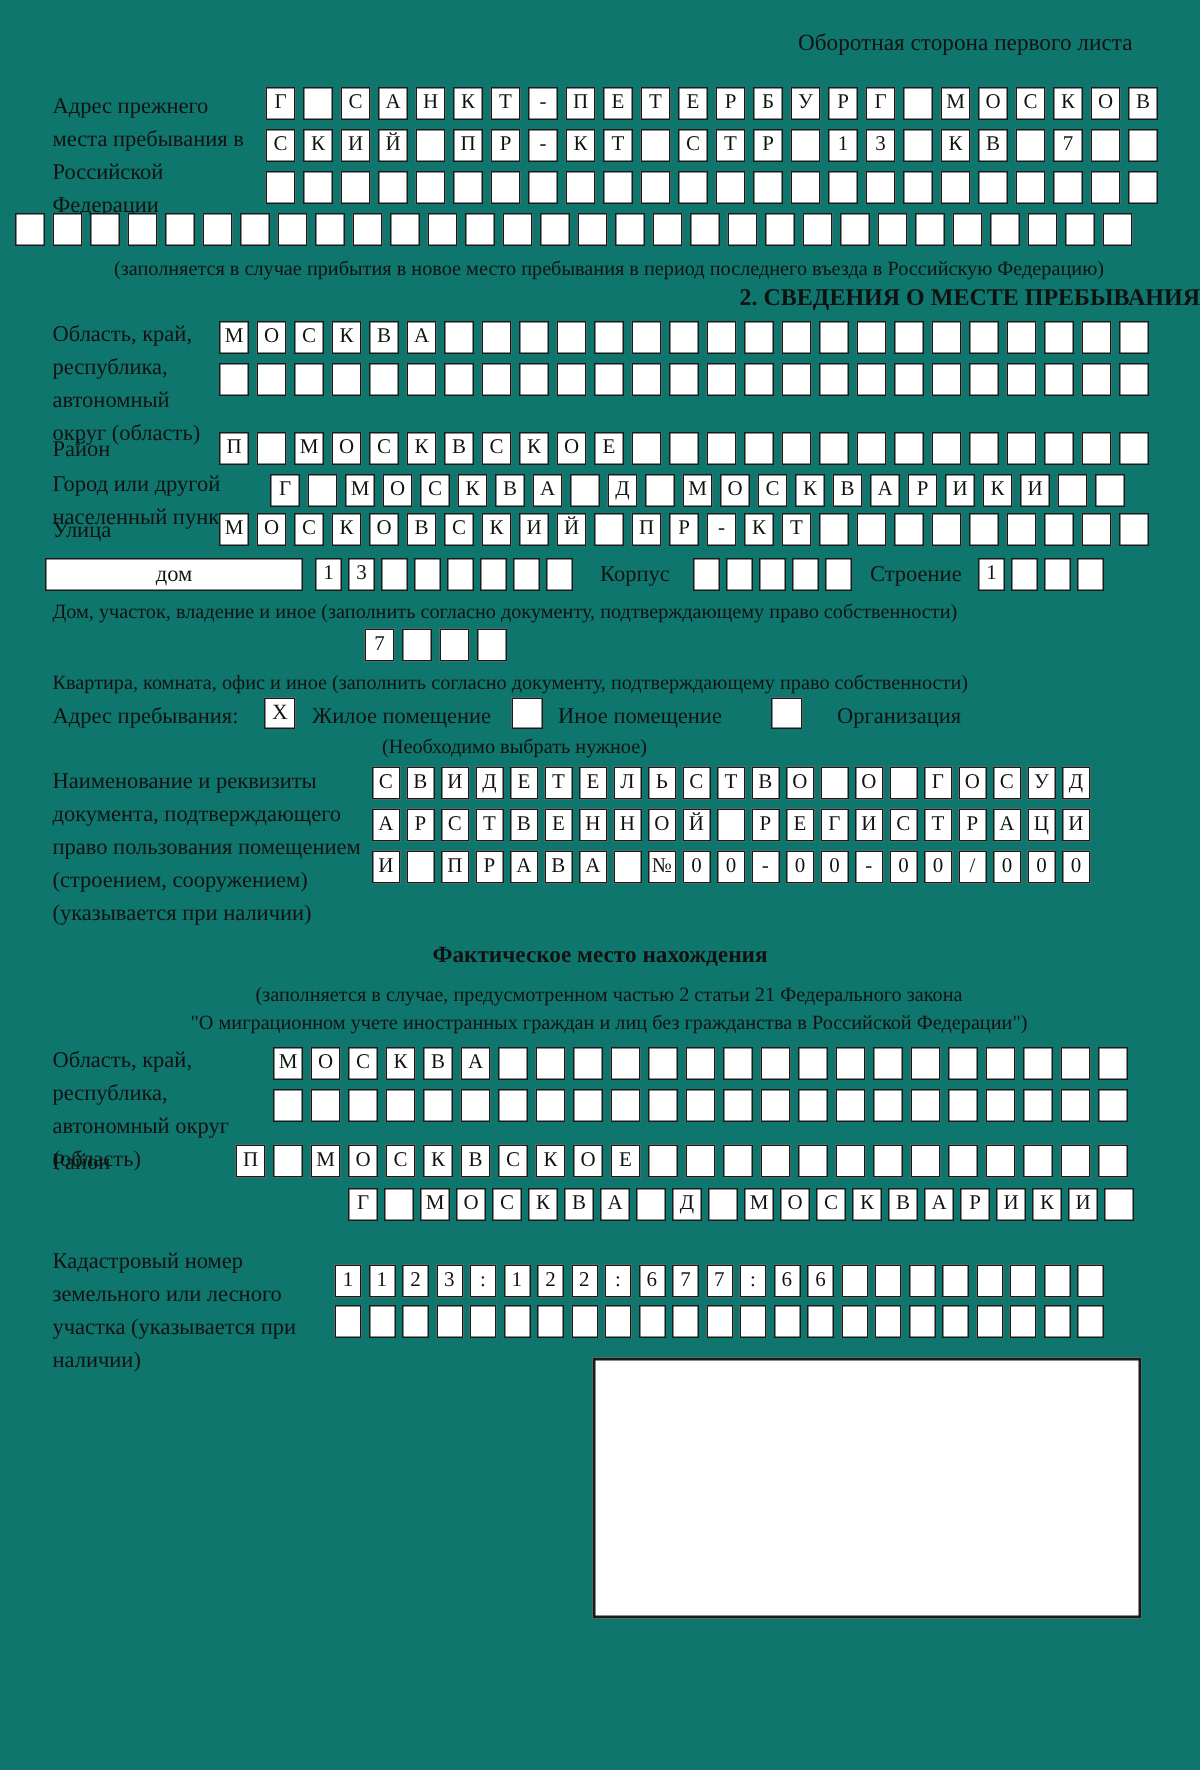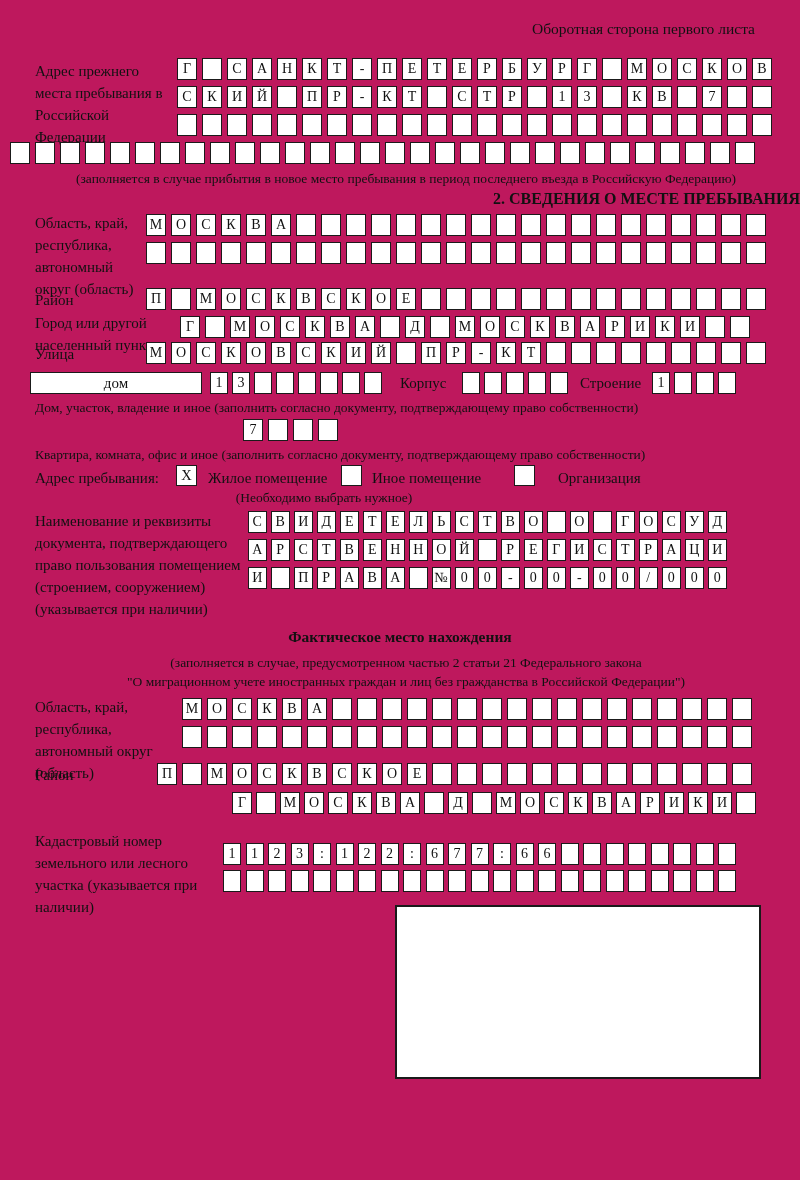--- a/index.html
+++ b/index.html
@@ -1,17 +1,17 @@
 <!DOCTYPE html>
 <html><head>
 <meta charset="utf-8">
 <style>
   html,body{margin:0;padding:0;background:#ffffff;}
   .page{
-    position:relative;width:800px;height:1180px;background:#be185d;
+    position:relative;width:800px;height:1180px;background:#0f766e;
     font-family:"Liberation Serif","DejaVu Serif",serif;color:#111;overflow:hidden;
   }
   .abs{position:absolute;}
   .lbl{font-size:15px;line-height:22px;color:#111;}
   .corner{font-size:15.5px;}
   .sec-title{left:0;right:0;text-align:center;font-weight:bold;font-size:16px;}
   .sub-title{left:0;right:0;text-align:center;font-weight:bold;font-size:15.5px;}
   .caption{font-size:13.5px;white-space:nowrap;}
   .caption.center{left:0;right:0;text-align:center;padding-left:12px;}
   .cells{display:flex;gap:5px;}
@@ -334,21 +334,21 @@
     </div>
   <div class="abs caption" style="left:35px;top:447px;">Квартира, комната, офис и иное (заполнить согласно документу, подтверждающему право собственности)</div>
 
   <div class="abs lbl" style="left:35px;top:467px;">Адрес пребывания:</div>
   <div class="abs chkbox" style="left:176px;top:465px;">X</div>
   <div class="abs lbl" style="left:208px;top:467px;">Жилое помещение</div>
   <div class="abs chkbox" style="left:341px;top:465px;"></div>
   <div class="abs lbl" style="left:372px;top:467px;">Иное помещение</div>
   <div class="abs chkbox" style="left:514px;top:465px;"></div>
   <div class="abs lbl" style="left:558px;top:467px;">Организация</div>
-  <div class="abs caption" style="left:139px;top:490px;width:370px;text-align:center;">(Необходимо выбрать нужное)</div>
+  <div class="abs caption" style="left:158px;top:490px;width:370px;text-align:center;">(Необходимо выбрать нужное)</div>
 
   <div class="abs lbl" style="left:35px;top:510px;width:215px;font-size:15px;">Наименование и реквизиты документа, подтверждающего право пользования помещением (строением, сооружением) (указывается при наличии)</div>
   <div class="abs cells p245" style="left:248px;top:511px;">
       <span class="cell">С</span>
       <span class="cell">В</span>
       <span class="cell">И</span>
       <span class="cell">Д</span>
       <span class="cell">Е</span>
       <span class="cell">Т</span>
       <span class="cell">Е</span>

